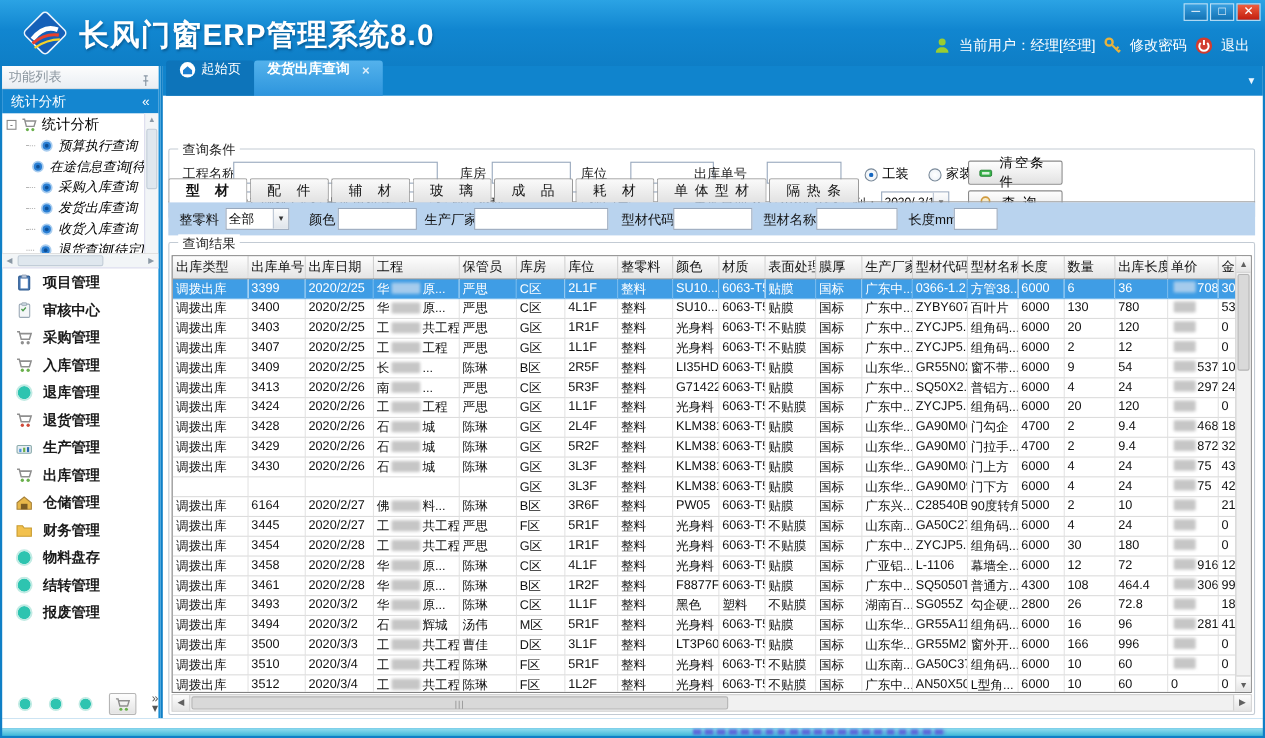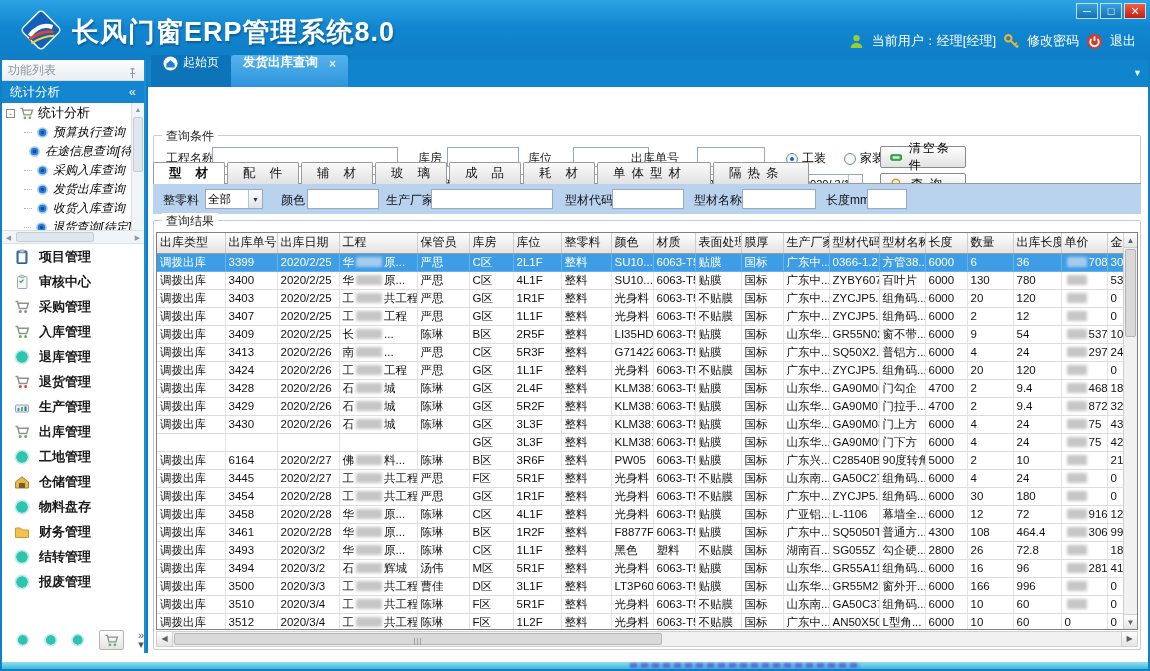--- a/index.html
+++ b/index.html
@@ -77,21 +77,21 @@
   .btn { position:absolute; top:-1px; height:22px; border:1px solid #8a8a8a; border-radius:2px;
     background:linear-gradient(#fefefe,#e2e2e2); font-size:12px; display:flex; align-items:center; gap:6px;
     padding:0 9px; cursor:pointer; letter-spacing:2px; }
   .btn .bic { width:15px; height:15px; }
 
   .mtabs { position:absolute; left:5px; top:102px; right:7px; height:22px; display:flex; border-bottom:1px solid #9a9a9a; }
   .mtab { height:22px; padding:0 15px; font-size:12.5px; line-height:21px; color:#111; text-align:center;
     background:linear-gradient(#fafafa,#e2e2e2); border:1px solid #9a9a9a; border-bottom:none;
     border-radius:2px 2px 0 0; margin-right:2px; cursor:pointer; white-space:nowrap; }
   .mtab.w2 { letter-spacing:14px; padding-right:2px; }
-  .mtab.w3 { letter-spacing:6px; padding-right:23px; }
+  .mtab.w3 { letter-spacing:6px; padding-right:9px; }
   .mtab.active { background:#fff; height:23px; font-weight:bold; }
 
   .fbar { position:absolute; left:5px; top:124px; right:7px; height:30px; background:#b9d3ee; }
   .fbar .lbl { position:absolute; top:8px; font-size:12px; color:#111; }
   .fbar .tb, .fbar .dd { top:5px; }
 
   .rbox { position:absolute; left:5px; right:7px; top:160px; bottom:3px; border:1px solid #c3cbd4; border-radius:2px; }
   .tablewrap { position:absolute; left:2px; top:11px; right:2px; bottom:19px; border:1px solid #808080; overflow:hidden; background:#fff; }
   table { border-collapse:collapse; table-layout:fixed; width:972px; }
   th { height:20px; background:linear-gradient(#fefefe,#e4e4e4); border-right:1px solid #cfcfcf; border-bottom:1px solid #9a9a9a;
@@ -308,44 +308,37 @@
         <div class="menu-item">
           <span class="mi-icon"><svg viewBox="0 0 16 16" width="100%" height="100%">
               <path d="M1.5 2.5h2l1.8 7h7.4l1.6-5.2H4.4" fill="none" stroke="#8f8f8f" stroke-width="1.4"></path>
               <circle cx="6.3" cy="12.6" r="1.5" fill="#6ab04c"></circle>
               <circle cx="11.6" cy="12.6" r="1.5" fill="#6ab04c"></circle>
             </svg></span>
           <span>出库管理</span>
         </div>
         <div class="menu-item">
           <span class="mi-icon"><svg viewBox="0 0 16 16" width="100%" height="100%">
+              <path d="M1.5 8 8 2.8 14.5 8v6H1.5z" fill="#e8b84a" stroke="#a8823a"></path>
+              <rect x="5" y="9" width="6" height="5" fill="#7a5c24"></rect>
+            </svg></span>
+          <span>仓储管理</span>
+        </div>
+        <div class="menu-item">
+          <span class="mi-icon"><svg viewBox="0 0 16 16" width="100%" height="100%">
+              <path d="M1.5 4h5l1.5 2h6.5v7.5h-13z" fill="#f2c14e" stroke="#c89b30"></path>
+            </svg></span>
+          <span>财务管理</span>
+        </div>
+        <div class="menu-item">
+          <span class="mi-icon"><svg viewBox="0 0 16 16" width="100%" height="100%">
               <circle cx="8" cy="8" r="6" fill="#2ec4b0"></circle>
               <circle cx="8" cy="8" r="6.8" fill="none" stroke="#c2ebe4" stroke-width="1.6"></circle>
             </svg></span>
-          <span>工地管理</span>
-        </div>
-        <div class="menu-item">
-          <span class="mi-icon"><svg viewBox="0 0 16 16" width="100%" height="100%">
-              <path d="M1.5 8 8 2.8 14.5 8v6H1.5z" fill="#e8b84a" stroke="#a8823a"></path>
-              <rect x="5" y="9" width="6" height="5" fill="#7a5c24"></rect>
-            </svg></span>
-          <span>仓储管理</span>
-        </div>
-        <div class="menu-item">
-          <span class="mi-icon"><svg viewBox="0 0 16 16" width="100%" height="100%">
-              <circle cx="8" cy="8" r="6" fill="#2ec4b0"></circle>
-              <circle cx="8" cy="8" r="6.8" fill="none" stroke="#c2ebe4" stroke-width="1.6"></circle>
-            </svg></span>
           <span>物料盘存</span>
-        </div>
-        <div class="menu-item">
-          <span class="mi-icon"><svg viewBox="0 0 16 16" width="100%" height="100%">
-              <path d="M1.5 4h5l1.5 2h6.5v7.5h-13z" fill="#f2c14e" stroke="#c89b30"></path>
-            </svg></span>
-          <span>财务管理</span>
         </div>
         <div class="menu-item">
           <span class="mi-icon"><svg viewBox="0 0 16 16" width="100%" height="100%">
               <circle cx="8" cy="8" r="6" fill="#2ec4b0"></circle>
               <circle cx="8" cy="8" r="6.8" fill="none" stroke="#c2ebe4" stroke-width="1.6"></circle>
             </svg></span>
           <span>结转管理</span>
         </div>
         <div class="menu-item">
           <span class="mi-icon"><svg viewBox="0 0 16 16" width="100%" height="100%">

